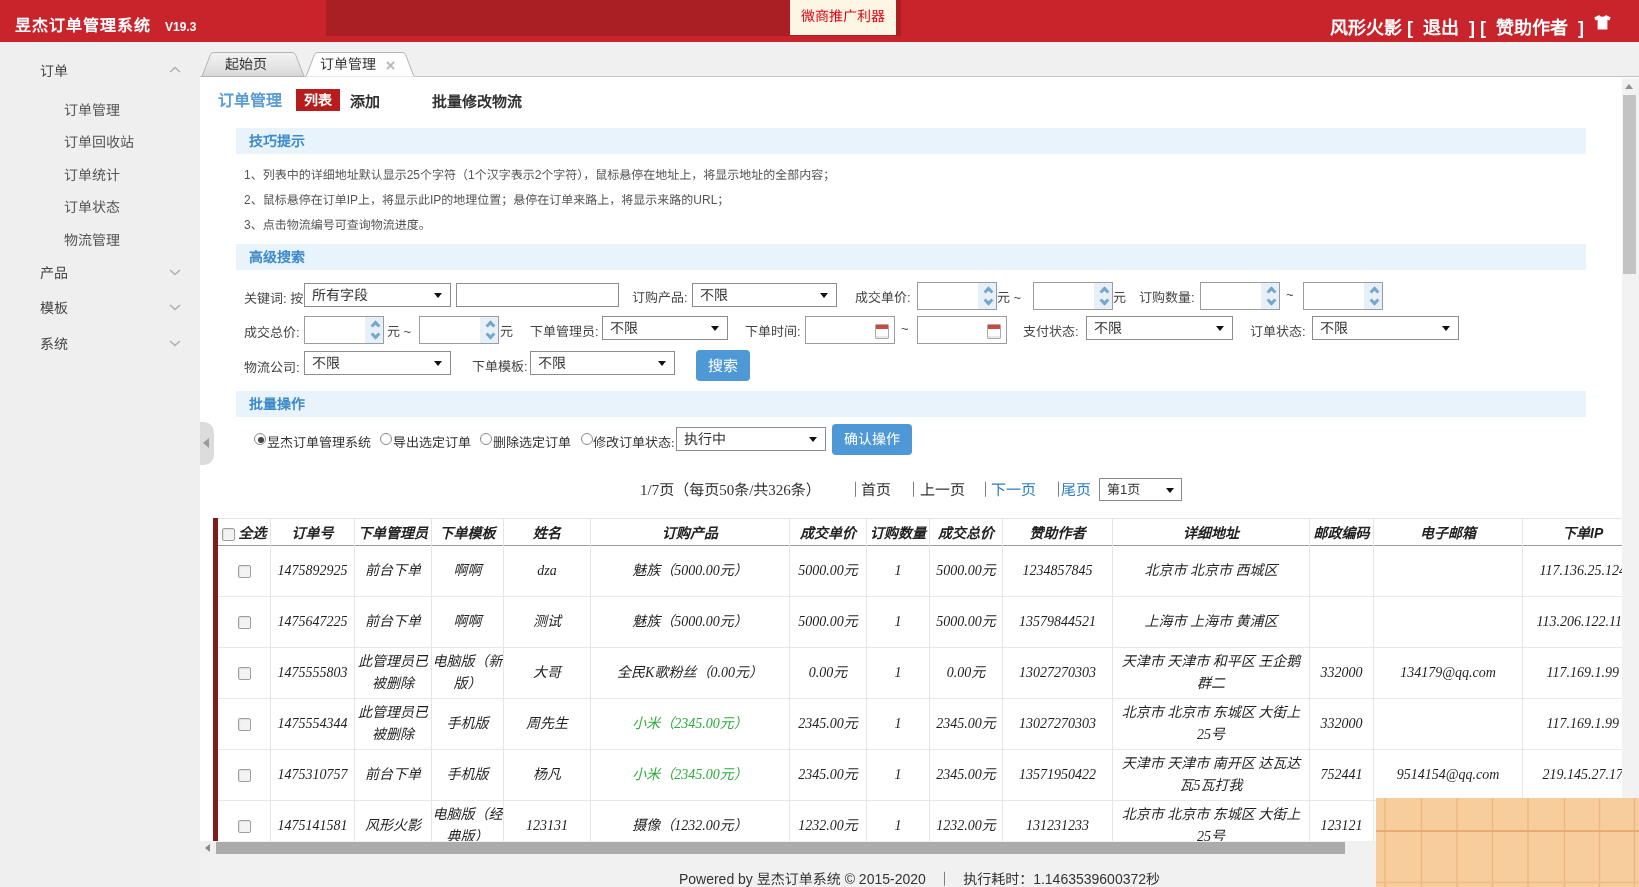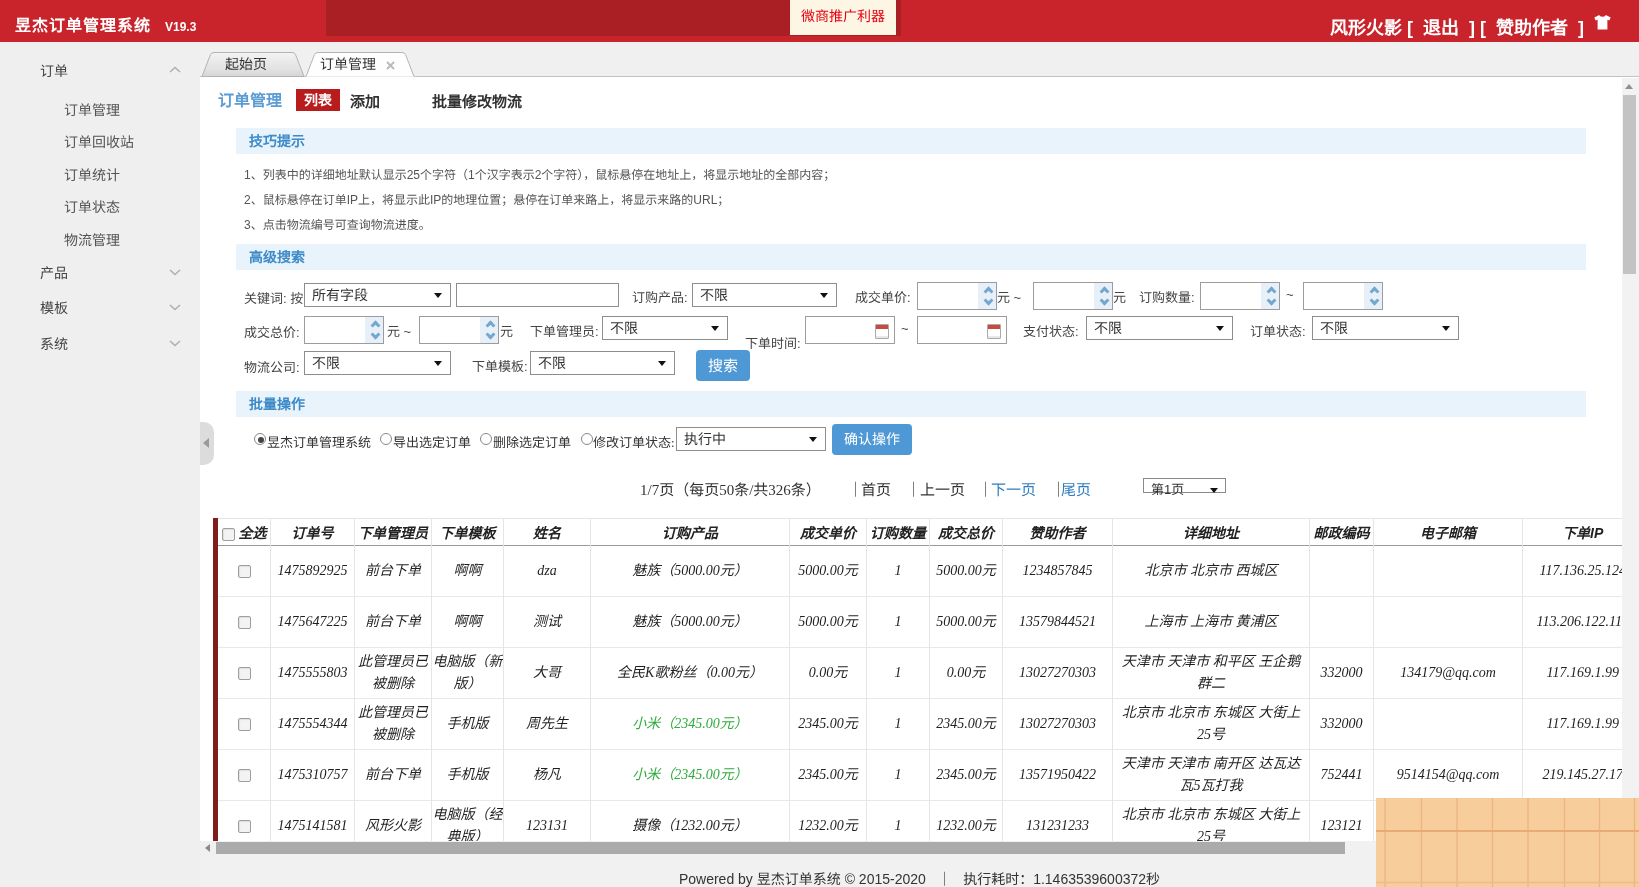--- a/index.html
+++ b/index.html
@@ -196,21 +196,21 @@
       </div>
     <div class="flabel" style="left:187px; top:244px;">元 ~</div>
     <div class="spin" style="left:219px; top:239px;">
         <i class="btns"></i>
         <i class="up"></i>
         <i class="dn"></i>
       </div>
     <div class="flabel" style="left:300px; top:244px;">元</div>
     <div class="flabel" style="left:330px; top:244px;">下单管理员:</div>
     <div class="fselect" style="left:402px; top:239px; width:126px;">不限<span class="arr"></span></div>
-    <div class="flabel" style="left:545px; top:244px;margin-top:12px;">下单时间:</div>
+    <div class="flabel" style="left:545px; top:244px;">下单时间:</div>
     <div class="date" style="left:605px; top:239px;"></div>
     <div class="flabel" style="left:701px; top:244px;">~</div>
     <div class="date" style="left:717px; top:239px;"></div>
     <div class="flabel" style="left:823px; top:244px;">支付状态:</div>
     <div class="fselect" style="left:886px; top:239px; width:147px;">不限<span class="arr"></span></div>
     <div class="flabel" style="left:1050px; top:244px;">订单状态:</div>
     <div class="fselect" style="left:1112px; top:239px; width:147px;">不限<span class="arr"></span></div>
 
     <div class="flabel" style="left:44px; top:280px;">物流公司:</div>
     <div class="fselect" style="left:104px; top:274px; width:147px;">不限<span class="arr"></span></div>
@@ -233,21 +233,21 @@
     <div id="pager">
       <span style="position:absolute; left:0px;">1/7页（每页50条/共326条）</span>
       <span style="position:absolute; left:208px;">｜</span>
       <span style="position:absolute; left:221px;">首页</span>
       <span style="position:absolute; left:266px;">｜</span>
       <span style="position:absolute; left:280px;">上一页</span>
       <span style="position:absolute; left:338px;">｜</span>
       <span style="position:absolute; left:351px;" class="lnk">下一页</span>
       <span style="position:absolute; left:411px;">｜</span>
       <span style="position:absolute; left:421px;" class="lnk">尾页</span>
-      <span style="position:absolute; left:459px; top:0px; width:83px; height:15px; border:1px solid #8a8a8a; font-size:13px; font-family:'Liberation Sans',sans-serif; padding-left:7px; line-height:21px;margin-left:44px;">第1页<i style="position:absolute; right:7px; top:9px; width:0; height:0; border-left:4px solid transparent; border-right:4px solid transparent; border-top:5px solid #111;"></i></span>
+      <span style="position:absolute; left:459px; top:0px; width:83px; height:23px; border:1px solid #8a8a8a; font-size:13px; font-family:'Liberation Sans',sans-serif; padding-left:7px; line-height:21px;">第1页<i style="position:absolute; right:7px; top:9px; width:0; height:0; border-left:4px solid transparent; border-right:4px solid transparent; border-top:5px solid #111;"></i></span>
     </div>
 
     <div id="tblwrap">
       <table>
         <colgroup>
           <col style="width:55px">
             <col style="width:84px">
             <col style="width:77px">
             <col style="width:72px">
             <col style="width:87px">

